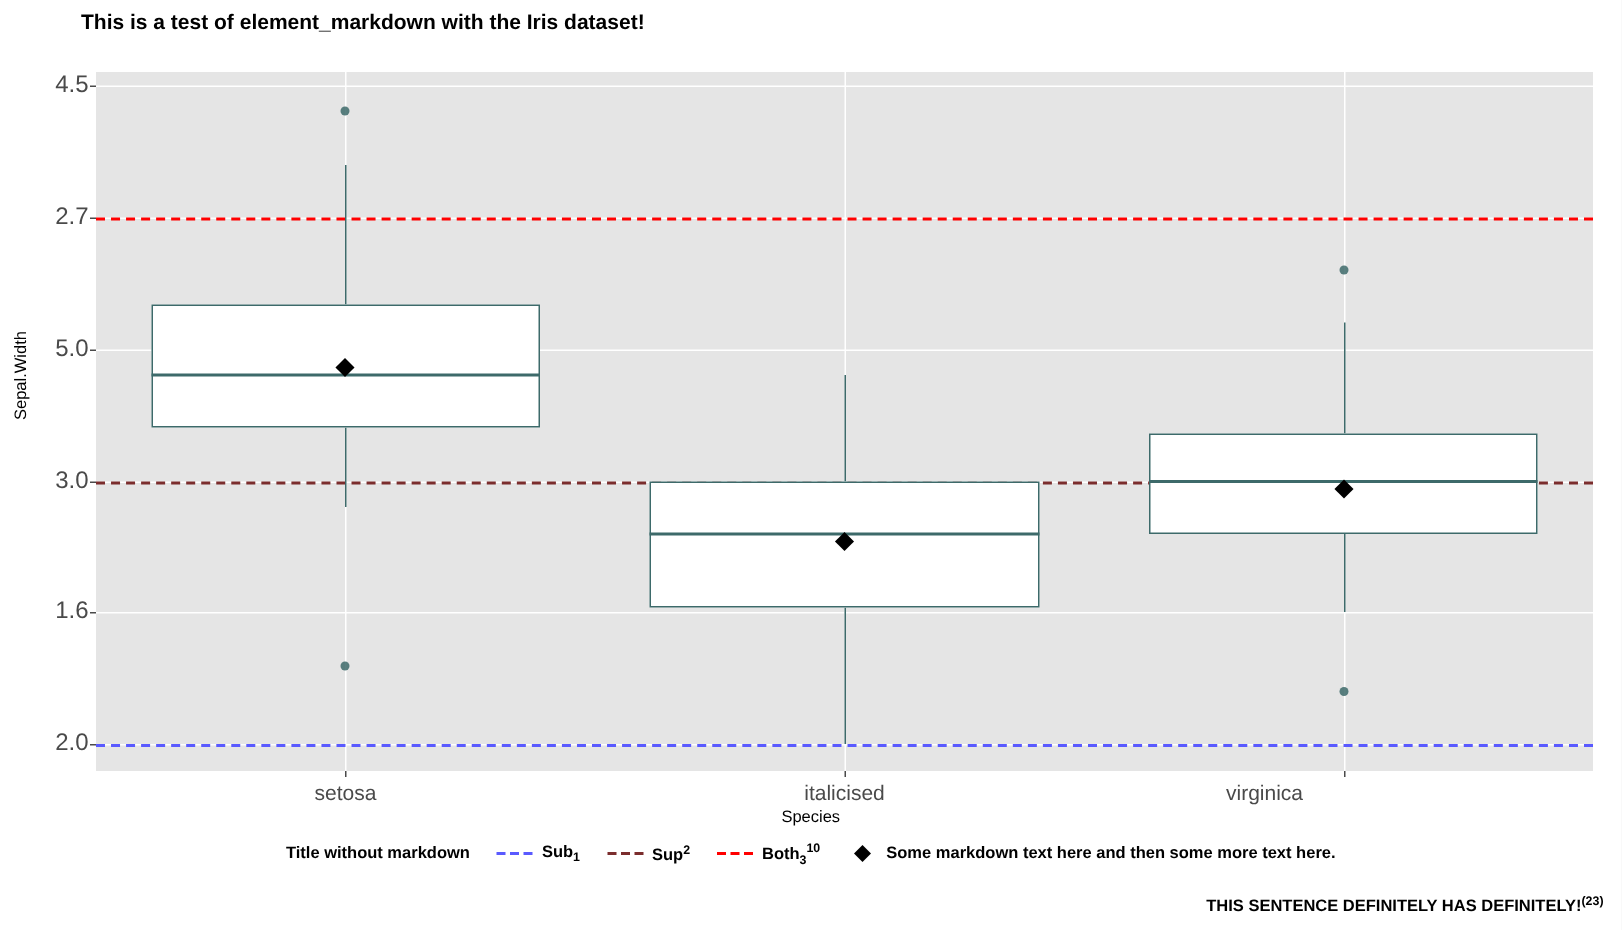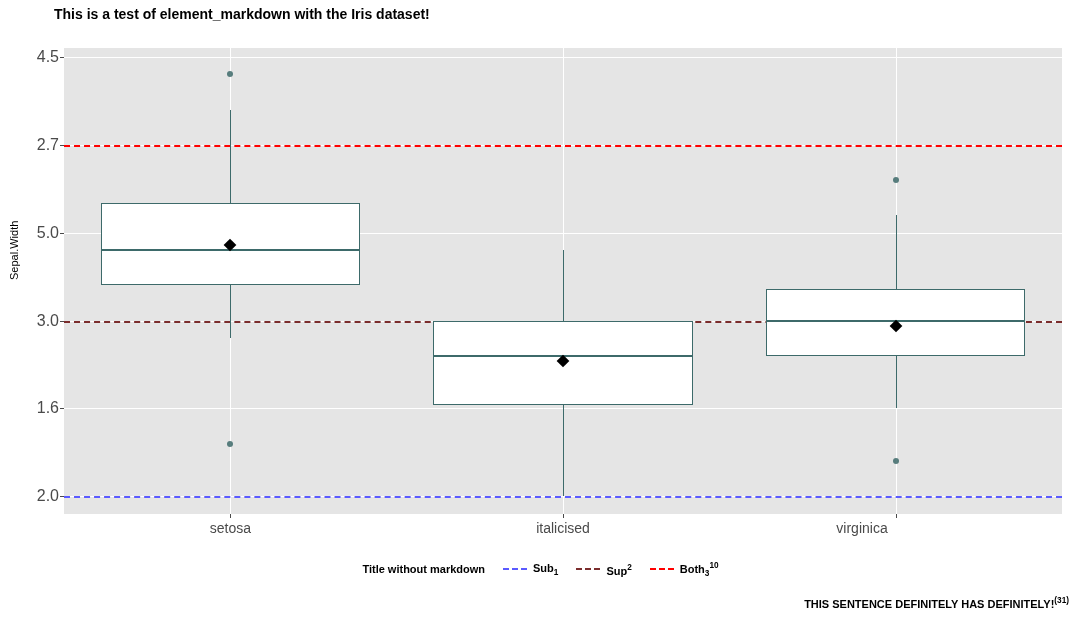--- a/index.html
+++ b/index.html
@@ -234,23 +234,24 @@
       <div class="outlier" style="left: 831.667px; top: 413.245px;"></div>
       <div class="outlier" style="left: 831.667px; top: 131.887px;"></div>
     </div>
 
   <div id="x-ticks-host">
       <div class="x-tick" style="left: 230.333px;"></div>
       <div class="x-tick-label" style="left: 230.333px;">setosa</div>
       <div class="x-tick" style="left: 563px;"></div>
       <div class="x-tick-label" style="left: 563px;">italicised</div>
       <div class="x-tick" style="left: 895.667px;"></div>
-      <div class="x-tick-label" style="left: 862px;">virginica</div>
+      <div class="x-tick-label" style="left: 843px;">virginica</div>
     </div>
 
+  <div class="x-axis-label">Species</div>
 
   <div class="legend">
     <span class="legend-item">Title without markdown</span>
 
     <span class="legend-item">
       <span class="legend-key-line" id="lk-sub" style="border-top-color: rgb(90, 90, 255);"></span>
       <span>
         <span>Sub</span><sub>1</sub>
       </span>
     </span>
@@ -262,19 +263,23 @@
       </span>
     </span>
 
     <span class="legend-item">
       <span class="legend-key-line" id="lk-both" style="border-top-color: rgb(255, 0, 0);"></span>
       <span>
         <span>Both</span><sub>3</sub><sup>10</sup>
       </span>
     </span>
 
+    <span class="legend-item">
+      <span class="legend-key-diamond"></span>
+      <span>Some markdown text here and then some more text here.</span>
+    </span>
   </div>
 
   <div class="caption">
-    <span>THIS SENTENCE DEFINITELY HAS DEFINITELY!</span><sup>(31)</sup>
+    <span>THIS SENTENCE DEFINITELY HAS DEFINITELY!</span><sup>(23)</sup>
   </div>
 
 </div>
 
 </body></html>

